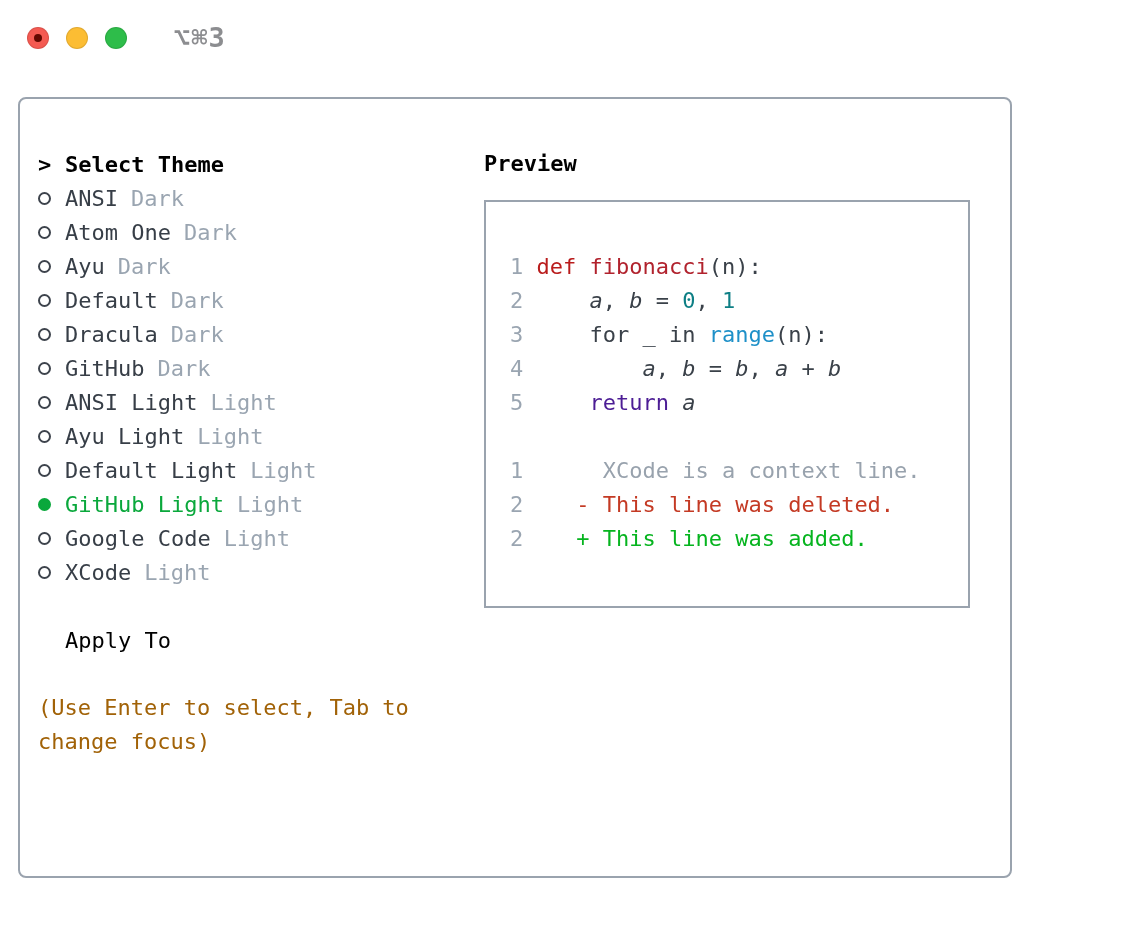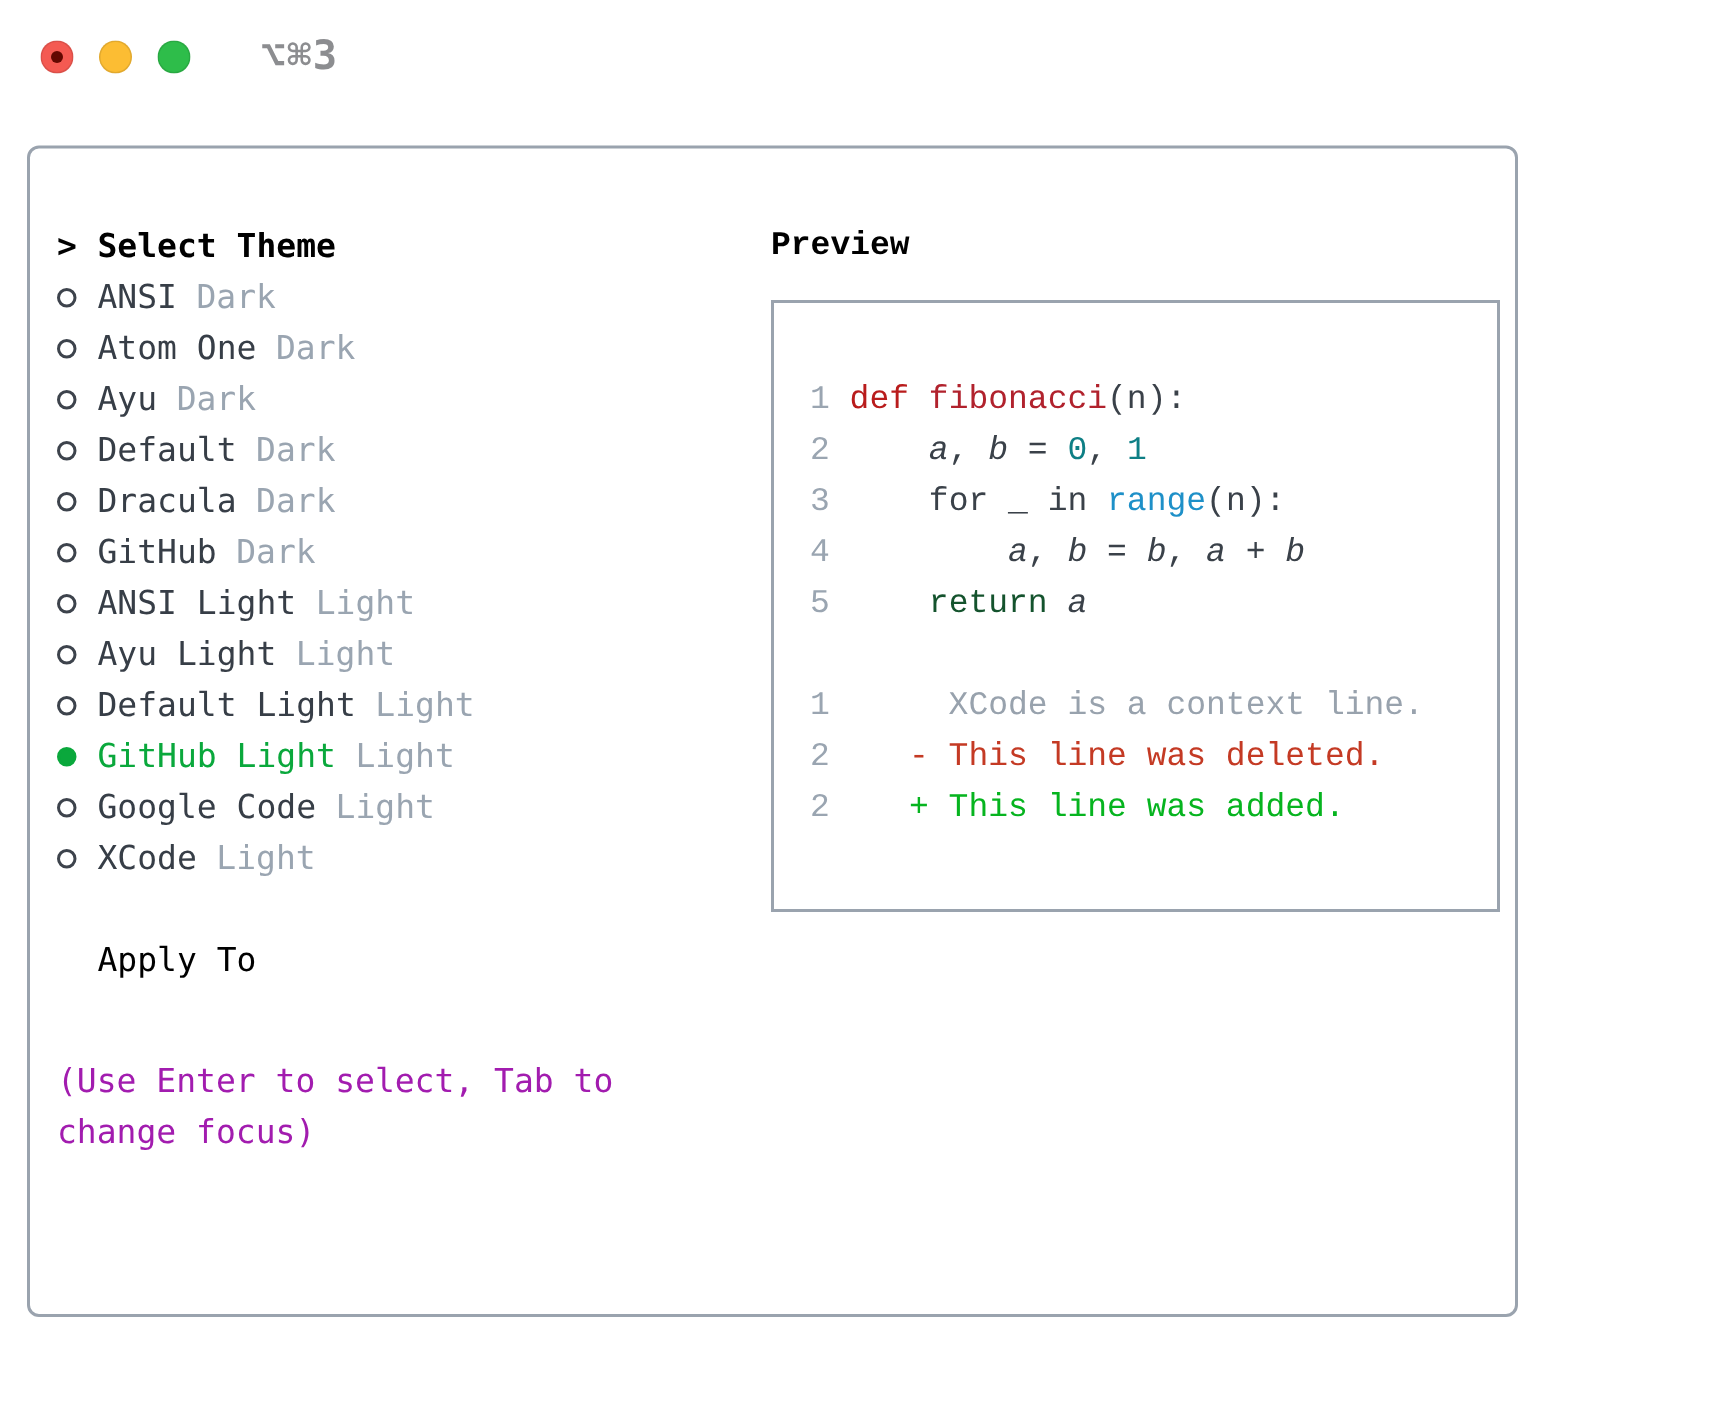--- a/index.html
+++ b/index.html
@@ -50,24 +50,24 @@
   .h  { color:#000000; font-weight:700;text-align:center; }
   .h2 { color:#000000; }
   .circle {
     width:13px; height:13px; border-radius:50%;
     border:2px solid #3d434c; display:inline-block;
   }
   .option .opt-name { color:#373e47; }
   .option .opt-variant { color:#9aa5b1; margin-left:13px; }
   .option.selected .circle { background:#0aa83c; border-color:#0aa83c; }
   .option.selected .opt-name { color:#0aa83c; }
-  .hint { color:#a21caf; font-size:22px; line-height:34px; margin-top:14px; }
-
-  
-  .right-col { position:absolute; left:494px; top:48px; width:488px;font-family:Liberation Mono, monospace; }
+  .hint { color:#a16207; font-size:22px; line-height:34px; margin-top:0; }
+
+  
+  .right-col { position:absolute; left:464px; top:48px; width:488px; }
   .preview-h { font-size:22px; font-weight:700; color:#000000; height:34px; line-height:34px; }
   .preview-box {
     margin-top:19px; width:486px; height:408px;
     border:2px solid #9aa3ae; background:#ffffff;
     padding:48px 10px 0 24px; overflow:hidden;
   }
   .code-line { height:34px; line-height:34px; font-size:22px; white-space:pre; }
   .code-line span.i { font-style:italic; }
 </style>
 </head>
@@ -183,21 +183,21 @@
     </div>
 
     <div class="right-col">
       <div class="preview-h">Preview</div>
       <div class="preview-box">
         <div id="code">
             <div class="code-line"><span style="color: rgb(154, 165, 177);">1 </span><span style="color: #b91c1c;">def </span><span style="color: rgb(177, 34, 45);">fibonacci</span><span style="color: rgb(58, 65, 73);">(n):</span></div>
             <div class="code-line"><span style="color: rgb(154, 165, 177);">2 </span><span style="color: rgb(58, 65, 73);">    </span><span class="i" style="color: rgb(58, 65, 73);">a</span><span style="color: rgb(58, 65, 73);">, </span><span class="i" style="color: rgb(58, 65, 73);">b</span><span style="color: rgb(58, 65, 73);"> = </span><span style="color: rgb(14, 127, 133);">0</span><span style="color: rgb(58, 65, 73);">, </span><span style="color: rgb(14, 127, 133);">1</span></div>
             <div class="code-line"><span style="color: rgb(154, 165, 177);">3 </span><span style="color: rgb(58, 65, 73);">    for _ in </span><span style="color: rgb(30, 144, 200);">range</span><span style="color: rgb(58, 65, 73);">(n):</span></div>
             <div class="code-line"><span style="color: rgb(154, 165, 177);">4 </span><span style="color: rgb(58, 65, 73);">        </span><span class="i" style="color: rgb(58, 65, 73);">a</span><span style="color: rgb(58, 65, 73);">, </span><span class="i" style="color: rgb(58, 65, 73);">b</span><span style="color: rgb(58, 65, 73);"> = </span><span class="i" style="color: rgb(58, 65, 73);">b</span><span style="color: rgb(58, 65, 73);">, </span><span class="i" style="color: rgb(58, 65, 73);">a</span><span style="color: rgb(58, 65, 73);"> + </span><span class="i" style="color: rgb(58, 65, 73);">b</span></div>
-            <div class="code-line"><span style="color: rgb(154, 165, 177);">5 </span><span style="color: #14532d;">    return </span><span class="i" style="color: rgb(58, 65, 73);">a</span></div>
+            <div class="code-line"><span style="color: rgb(154, 165, 177);">5 </span><span style="color: #4c1d95;">    return </span><span class="i" style="color: rgb(58, 65, 73);">a</span></div>
             <div class="code-line">&nbsp;</div>
             <div class="code-line"><span style="color: rgb(154, 165, 177);">1</span><span style="color: rgb(152, 162, 173);">      XCode is a context line.</span></div>
             <div class="code-line"><span style="color: rgb(154, 165, 177);">2</span><span style="color: rgb(196, 58, 36);">    - This line was deleted.</span></div>
             <div class="code-line"><span style="color: rgb(154, 165, 177);">2</span><span style="color: rgb(6, 180, 31);">    + This line was added.</span></div>
           </div>
       </div>
     </div>
 
   </div>
 </div>

